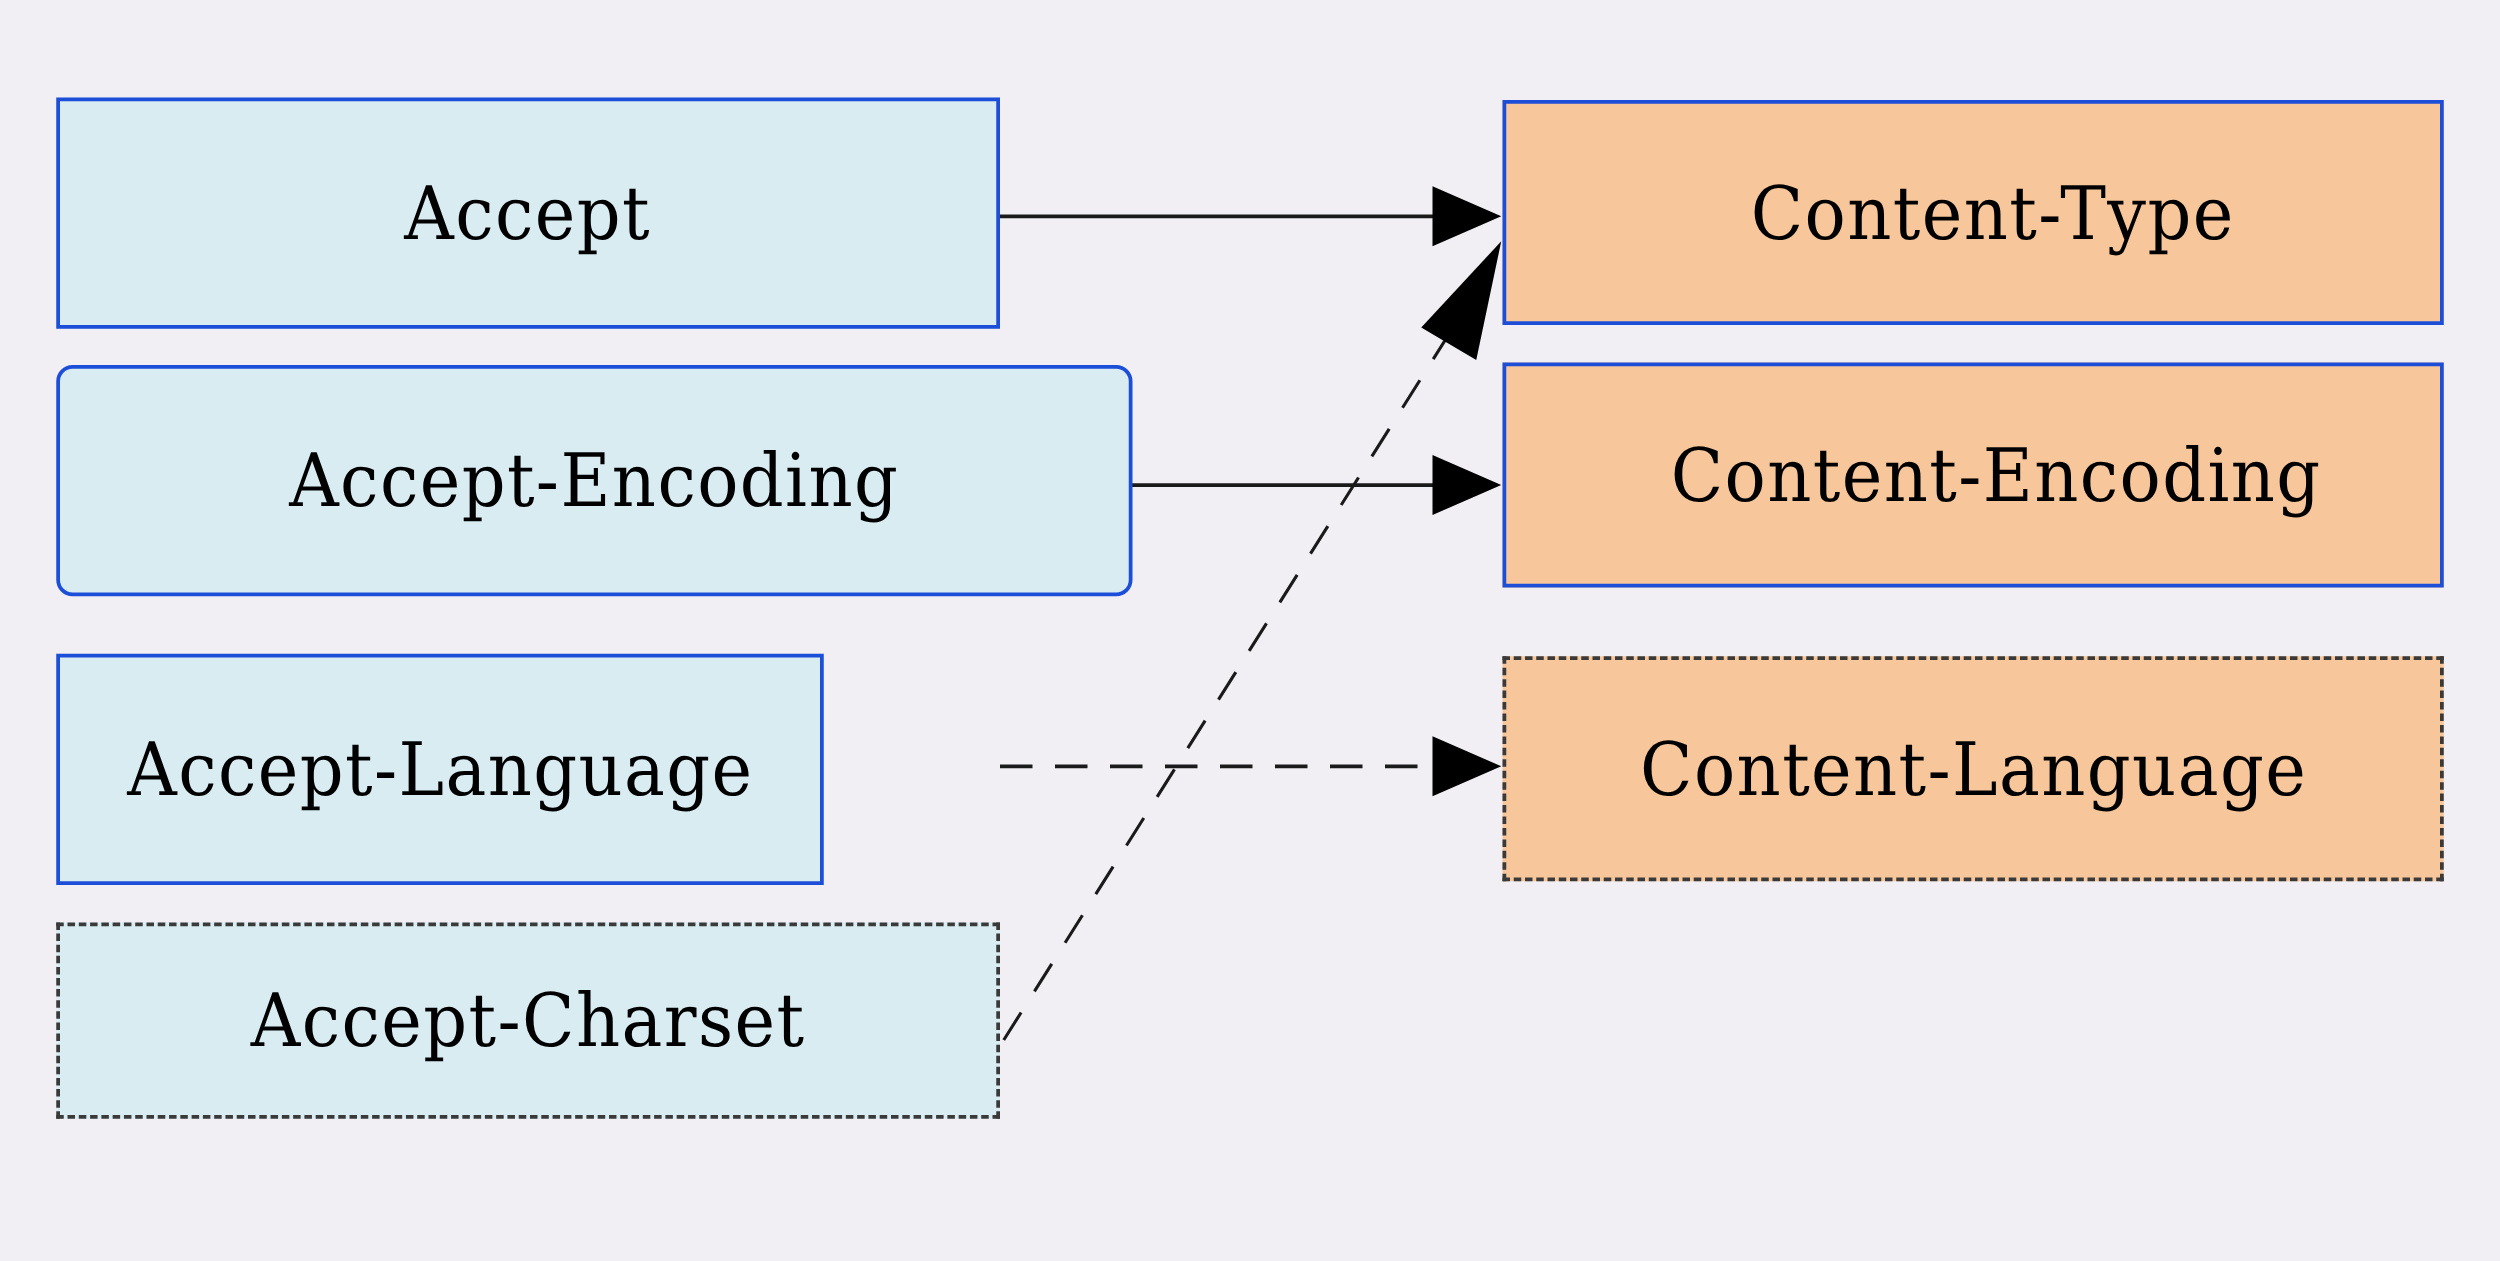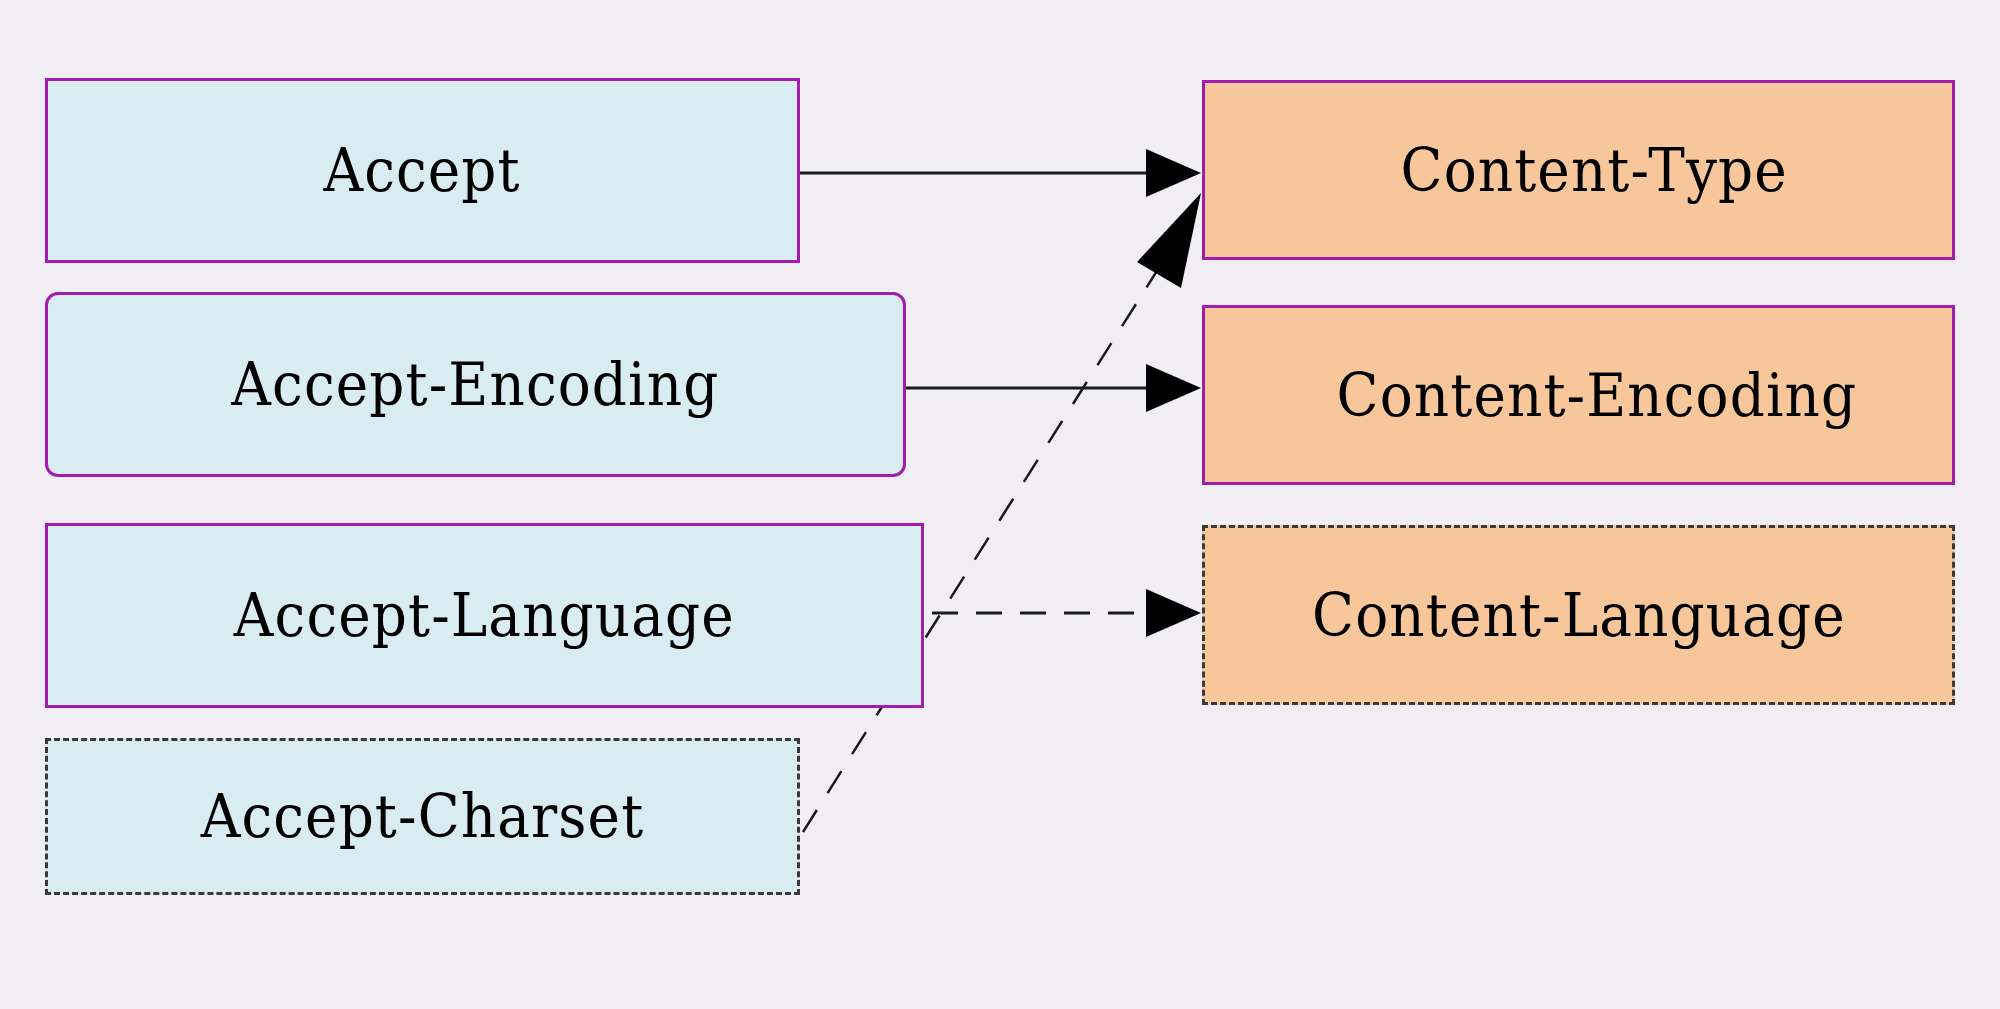--- a/index.html
+++ b/index.html
@@ -40,21 +40,21 @@
     line-height: 1;
     white-space: nowrap;
   }
   .node.request {
     background: #d9ecf2;
   }
   .node.response {
     background: #f7c79b;
   }
   .node.solid {
-    border: 3px solid #a21caf;
+    border: 3px solid #1d4ed8;
   }
   .node.dashed {
     border: 3px dashed #3a3a3a;
   }
   .node-label {
     display: block;
     transform: scaleX(0.93);
     transform-origin: center;
   }
 </style>
@@ -95,33 +95,33 @@
   </svg>
 
   <div class="node request solid" style="left:45px; top:78px; width:755px; height:185px;">
     <span class="node-label">Accept</span>
   </div>
 
   <div class="node request solid" style="left:45px; top:292px; width:861px; height:185px;border-radius:13px;">
     <span class="node-label">Accept-Encoding</span>
   </div>
 
-  <div class="node request solid" style="left:45px; top:523px; width:879px; height:185px;">
+  <div class="node request solid" style="left:45px; top:523px; width:614px; height:185px;">
     <span class="node-label">Accept-Language</span>
   </div>
 
   <div class="node request dashed" style="left:45px; top:738px; width:755px; height:157px;">
     <span class="node-label">Accept-Charset</span>
   </div>
 
   <div class="node response solid" style="left:1202px; top:80px; width:753px; height:180px;padding-left:32px;">
     <span class="node-label">Content-Type</span>
   </div>
 
-  <div class="node response solid" style="left:1202px; top:305px; width:753px; height:180px;padding-left:36px;">
+  <div class="node response solid" style="left:1202px; top:290px; width:753px; height:180px;padding-left:36px;">
     <span class="node-label">Content-Encoding</span>
   </div>
 
   <div class="node response dashed" style="left:1202px; top:525px; width:753px; height:180px;">
     <span class="node-label">Content-Language</span>
   </div>
 
 </div>
 
 </body></html>

